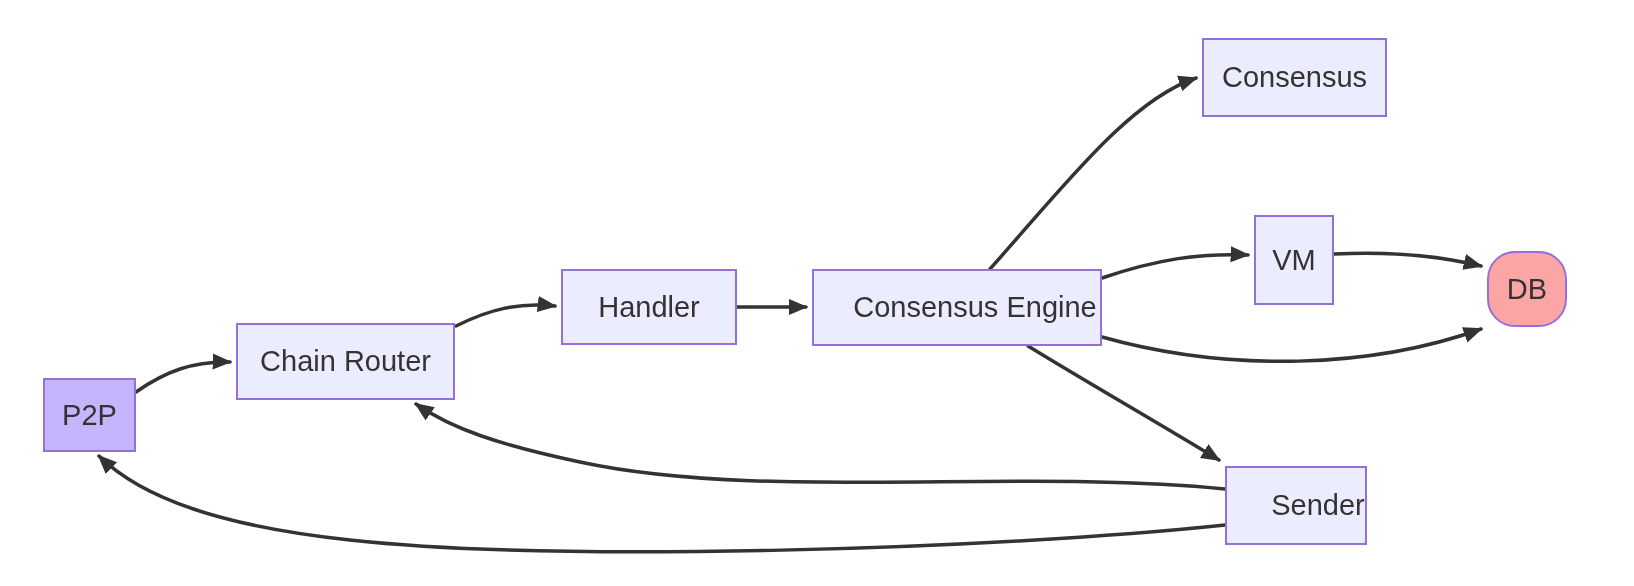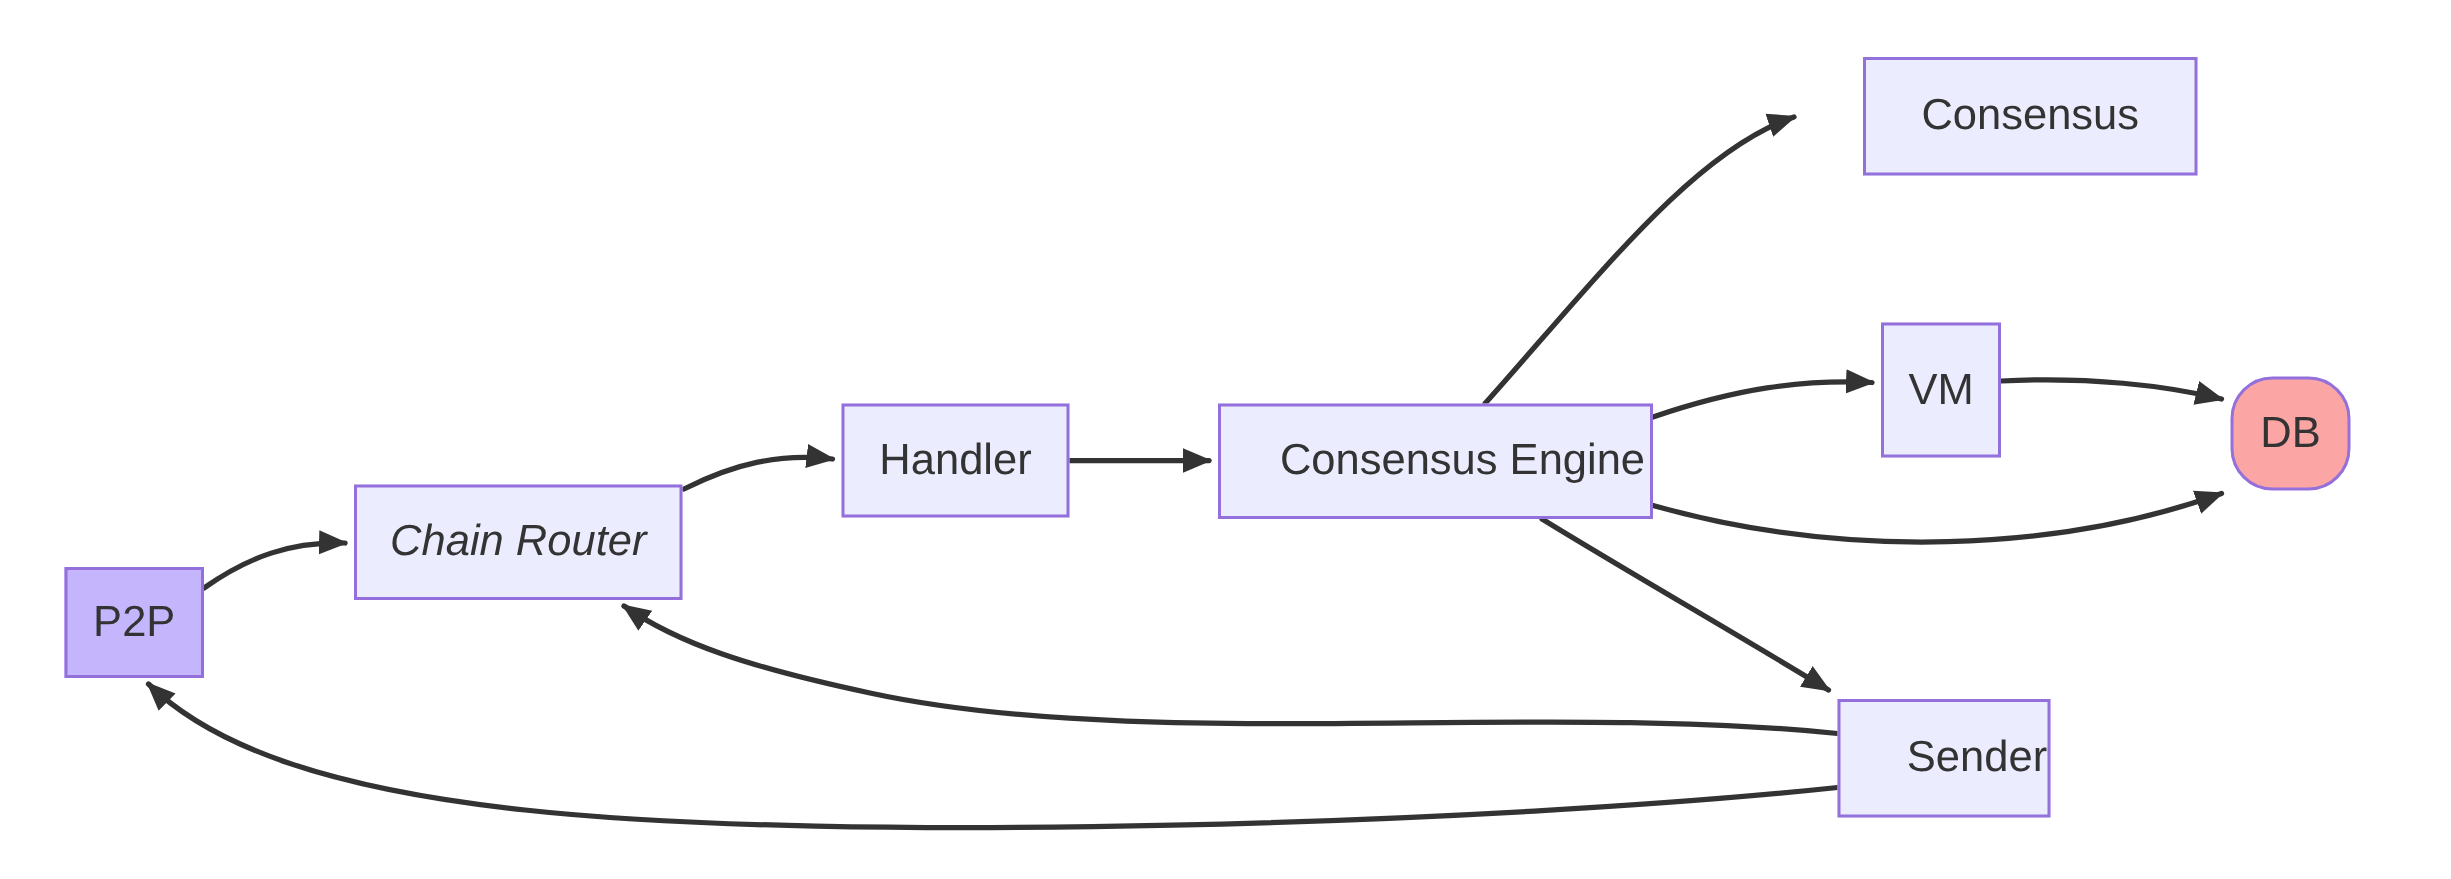--- a/index.html
+++ b/index.html
@@ -64,29 +64,29 @@
         <path class="edge" stroke="#333333" stroke-width="3.5" marker-end="url(#arrowhead)" d="M 1028 346 C 1090 384 1155 421 1219 460"></path>
         <path class="edge" stroke="#333333" stroke-width="3.5" marker-end="url(#arrowhead)" d="M 1225 489 C 1020 468 760 501 580 462 C 500 445 452 429 416 404"></path>
         <path class="edge" stroke="#333333" stroke-width="3.5" marker-end="url(#arrowhead)" d="M 1225 525 C 1000 549 560 563 350 540 C 220 526 142 498 99 456"></path>
       </g>
   </svg>
   <div id="node-layer">
       <div class="node" style="left: 43px; top: 378px; width: 93px; height: 74px; background: #c4b5fd; border-color: rgb(147, 112, 219); border-width: 2px;">
         <span class="node-label" style="color: rgb(51, 51, 51);">P2P</span>
       </div>
       <div class="node" style="left: 236px; top: 323px; width: 219px; height: 77px; background: rgb(236, 236, 255); border-color: rgb(147, 112, 219); border-width: 2px;">
-        <span class="node-label" style="color: rgb(51, 51, 51); font-style: italic;">Chain Router</span>
+        <span class="node-label" style="color: rgb(51, 51, 51);">Chain Router</span>
       </div>
-      <div class="node" style="left: 561px; top: 269px; width: 152px; height: 76px; background: rgb(236, 236, 255); border-color: rgb(147, 112, 219); border-width: 2px; align-items: center;">
+      <div class="node" style="left: 561px; top: 269px; width: 176px; height: 76px; background: rgb(236, 236, 255); border-color: rgb(147, 112, 219); border-width: 2px; align-items: center;">
         <span class="node-label" style="color: rgb(51, 51, 51);">Handler</span>
       </div>
       <div class="node" style="left: 812px; top: 269px; width: 290px; height: 77px; background: rgb(236, 236, 255); border-color: rgb(147, 112, 219); border-width: 2px; padding-left: 36px;">
         <span class="node-label" style="color: rgb(51, 51, 51);">Consensus Engine</span>
       </div>
-      <div class="node" style="left: 1202px; top: 38px; width: 223px; height: 79px; background: rgb(236, 236, 255); border-color: rgb(147, 112, 219); border-width: 2px; margin-left: 40px;">
+      <div class="node" style="left: 1202px; top: 38px; width: 185px; height: 79px; background: rgb(236, 236, 255); border-color: rgb(147, 112, 219); border-width: 2px;">
         <span class="node-label" style="color: rgb(51, 51, 51);">Consensus</span>
       </div>
       <div class="node" style="left: 1254px; top: 215px; width: 80px; height: 90px; background: rgb(236, 236, 255); border-color: rgb(147, 112, 219); border-width: 2px;">
         <span class="node-label" style="color: rgb(51, 51, 51);">VM</span>
       </div>
       <div class="node" style="left: 1487px; top: 251px; width: 80px; height: 76px; background: #fca5a5; border-color: rgb(147, 112, 219); border-width: 2px; border-radius: 28px;">
         <span class="node-label" style="color: rgb(51, 51, 51);">DB</span>
       </div>
       <div class="node" style="left: 1225px; top: 466px; width: 142px; height: 79px; background: rgb(236, 236, 255); border-color: rgb(147, 112, 219); border-width: 2px; padding-left: 44px;">
         <span class="node-label" style="color: rgb(51, 51, 51);">Sender</span>

